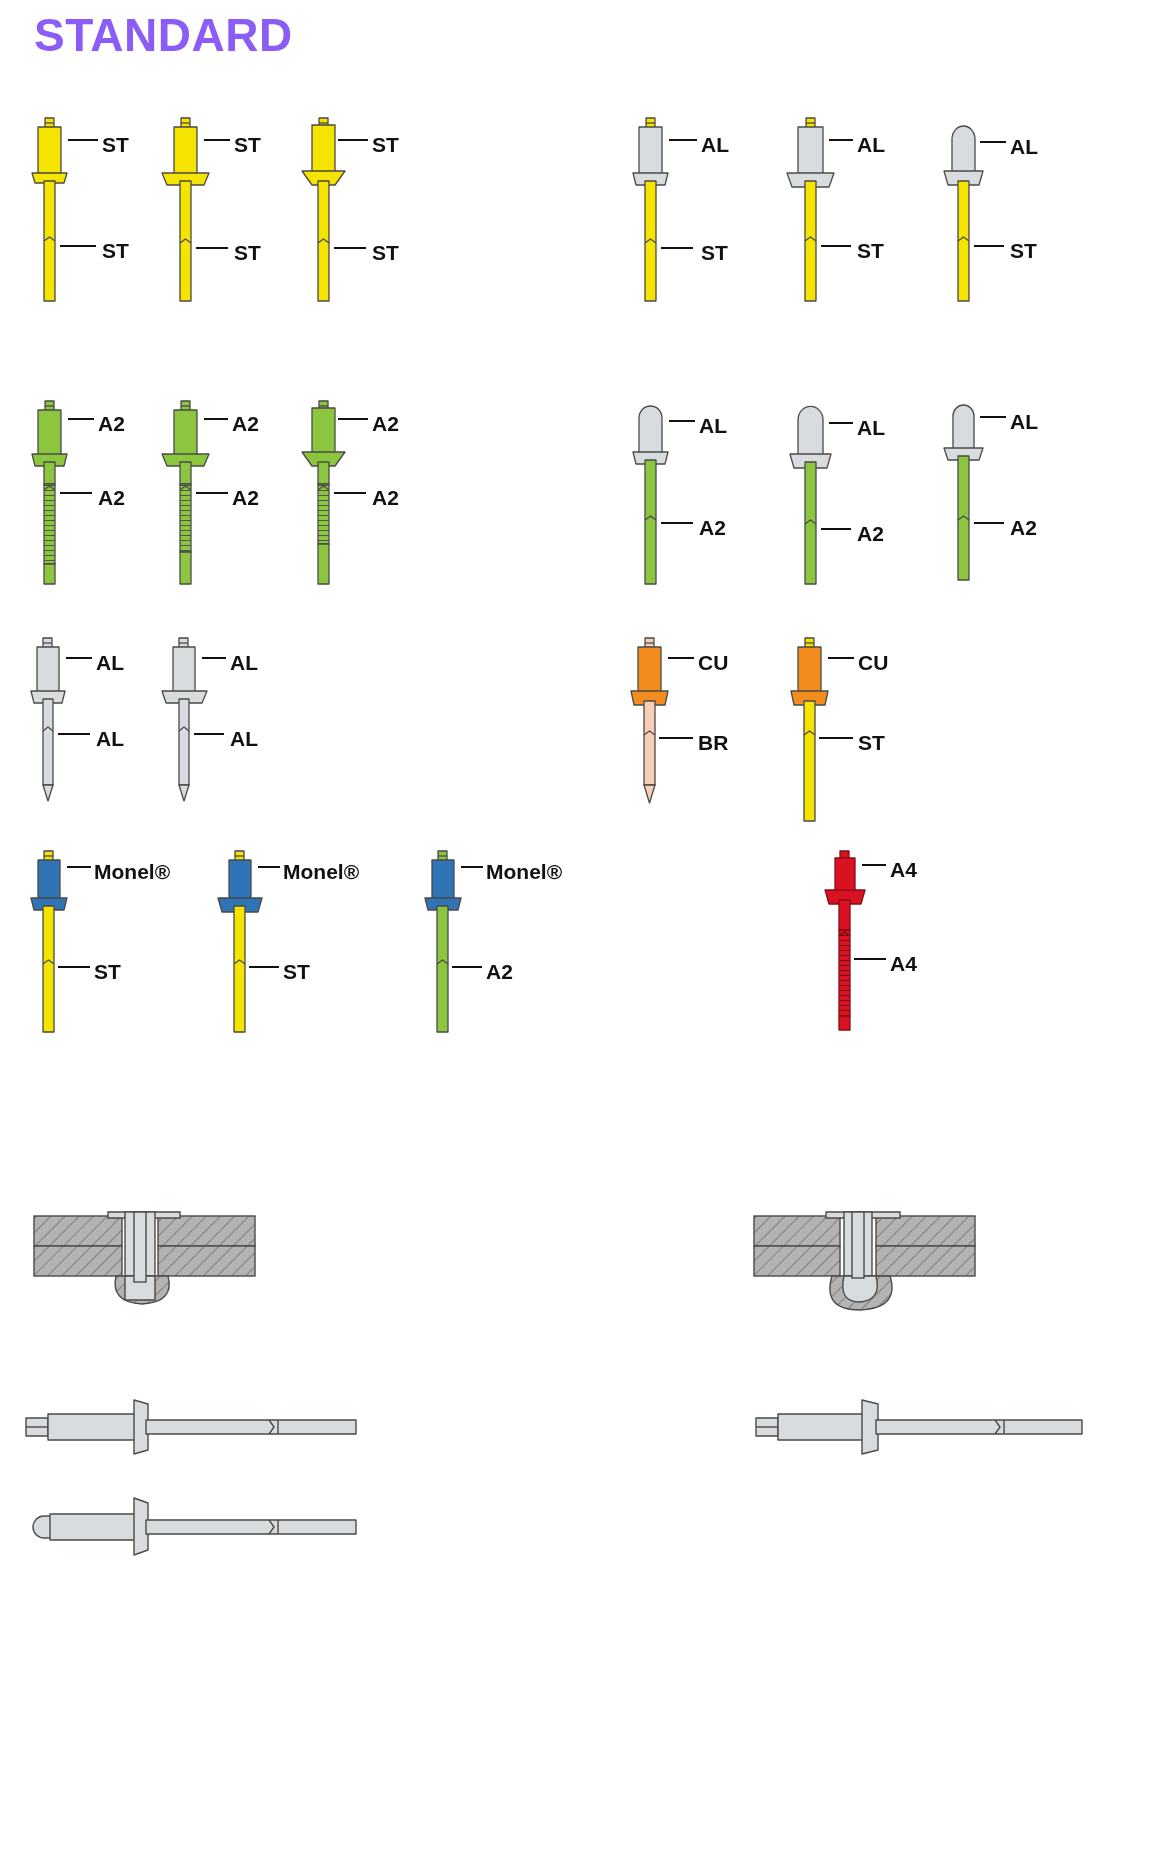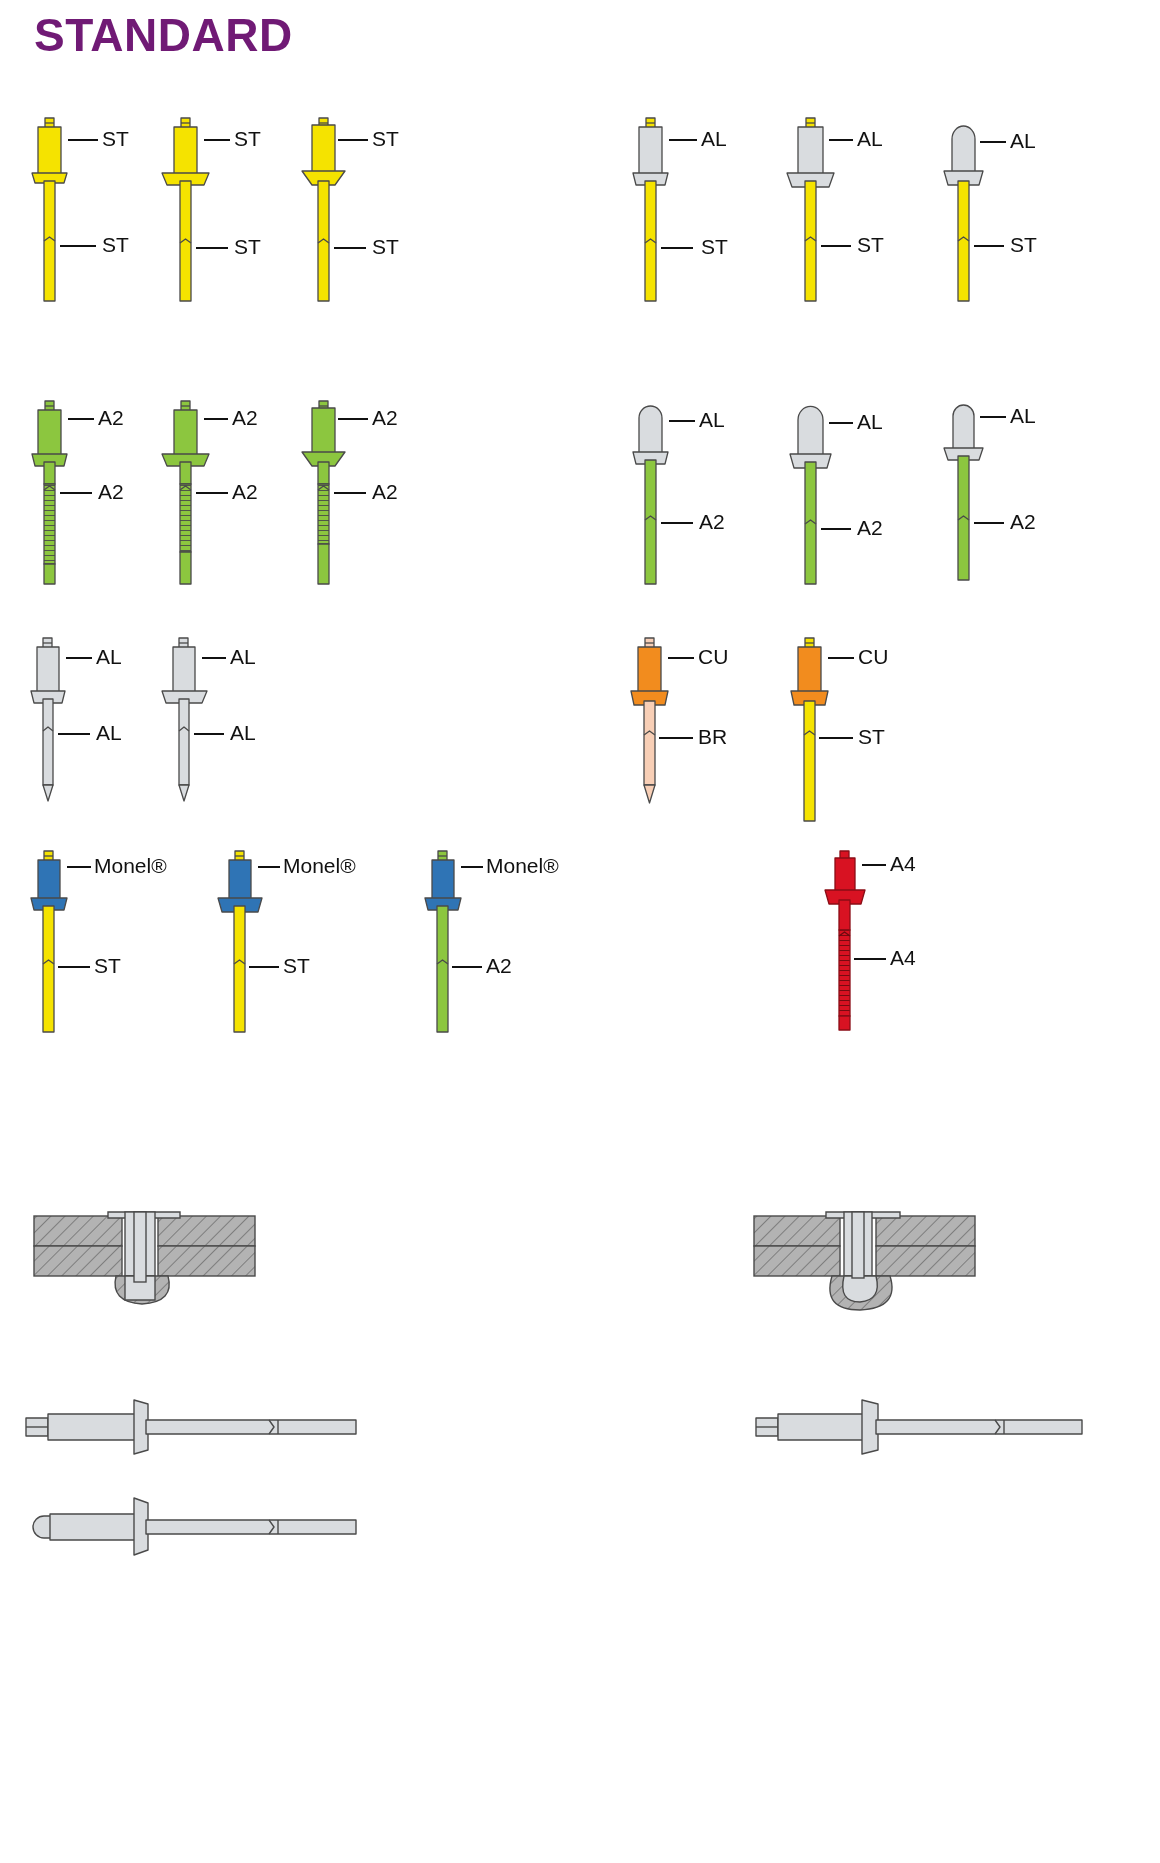--- a/index.html
+++ b/index.html
@@ -17,37 +17,38 @@
   }
 
   
   .page-title {
     position: absolute;
     left: 34px;
     top: 8px;
     font-size: 46px;
     font-weight: bold;
     letter-spacing: 0.5px;
-    color: #701a75;
+    color: #8b5cf6;
     font-family: "Liberation Sans", sans-serif;
   }
 
   
   .rivet {
     position: absolute;
   }
   .rivet svg { display: block; overflow: visible; }
 
   .lbl {
     position: absolute;
     font-size: 21px;
-    font-weight: normal;
+    font-weight: bold;
     color: #111111;
     white-space: nowrap;
     font-family: "Liberation Sans", sans-serif;
+    margin-top: 6px;
   }
   .leader {
     position: absolute;
     height: 0;
     border-top: 2px solid #111111;
   }
 
   
 
   

